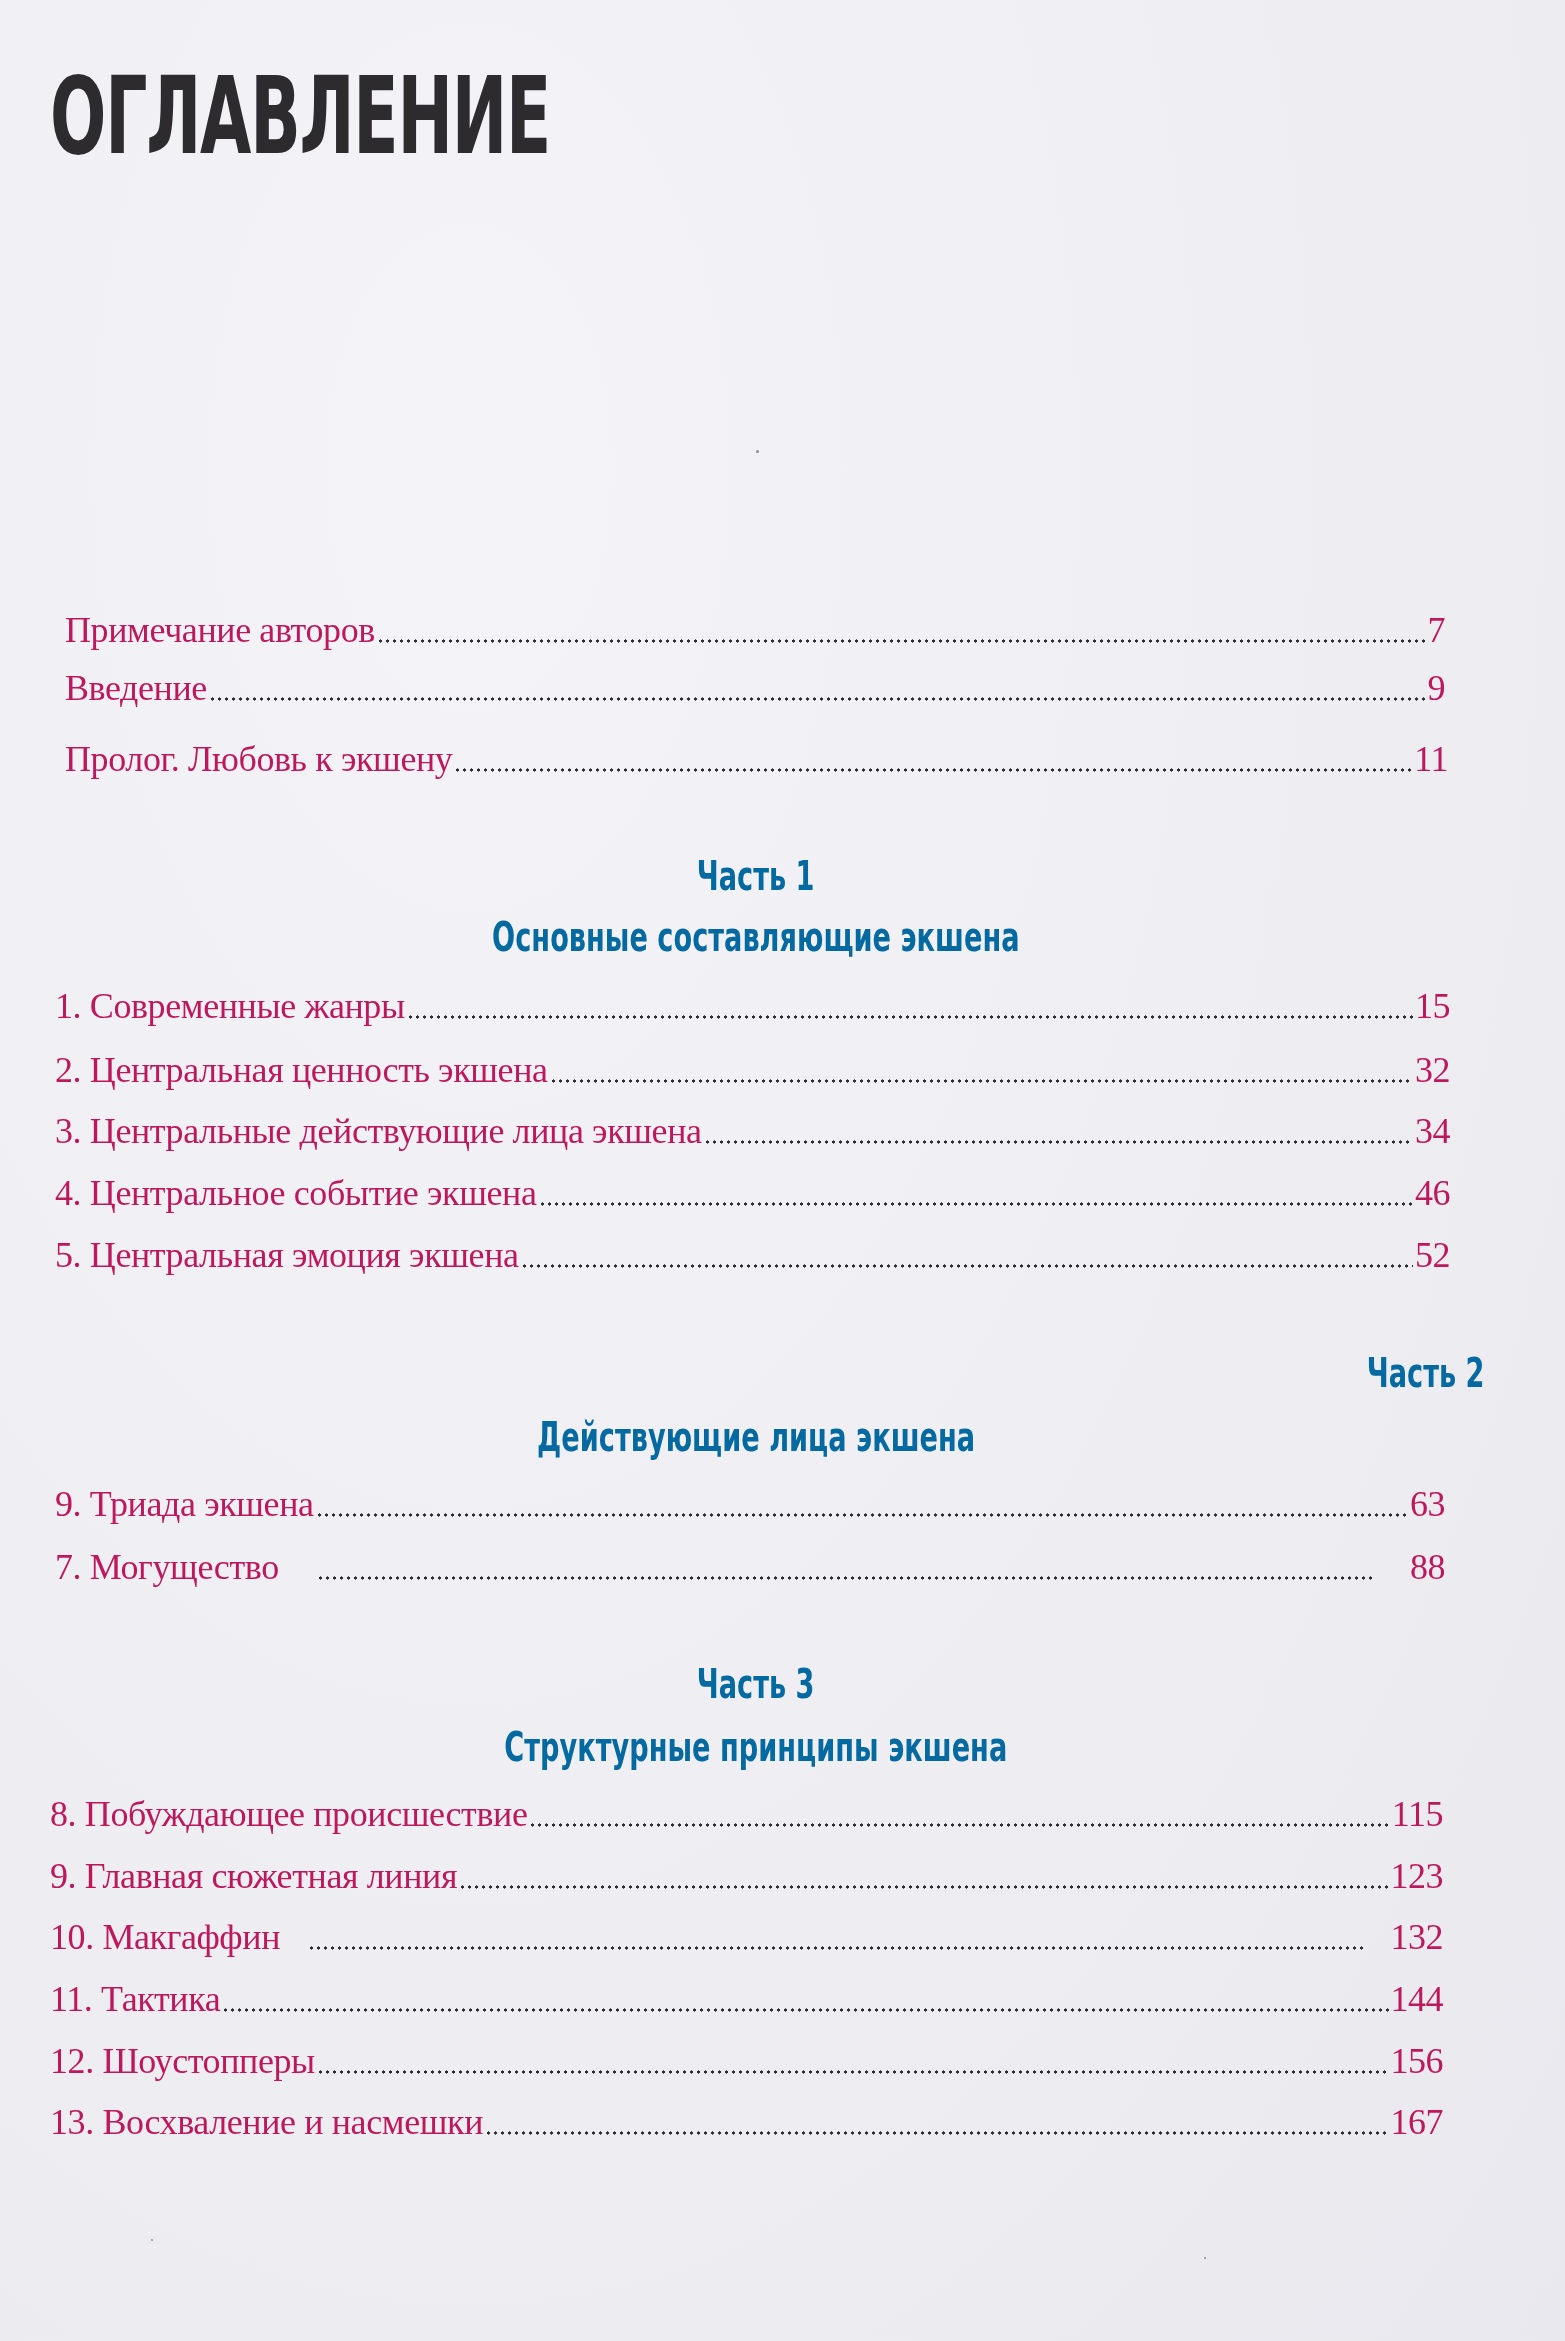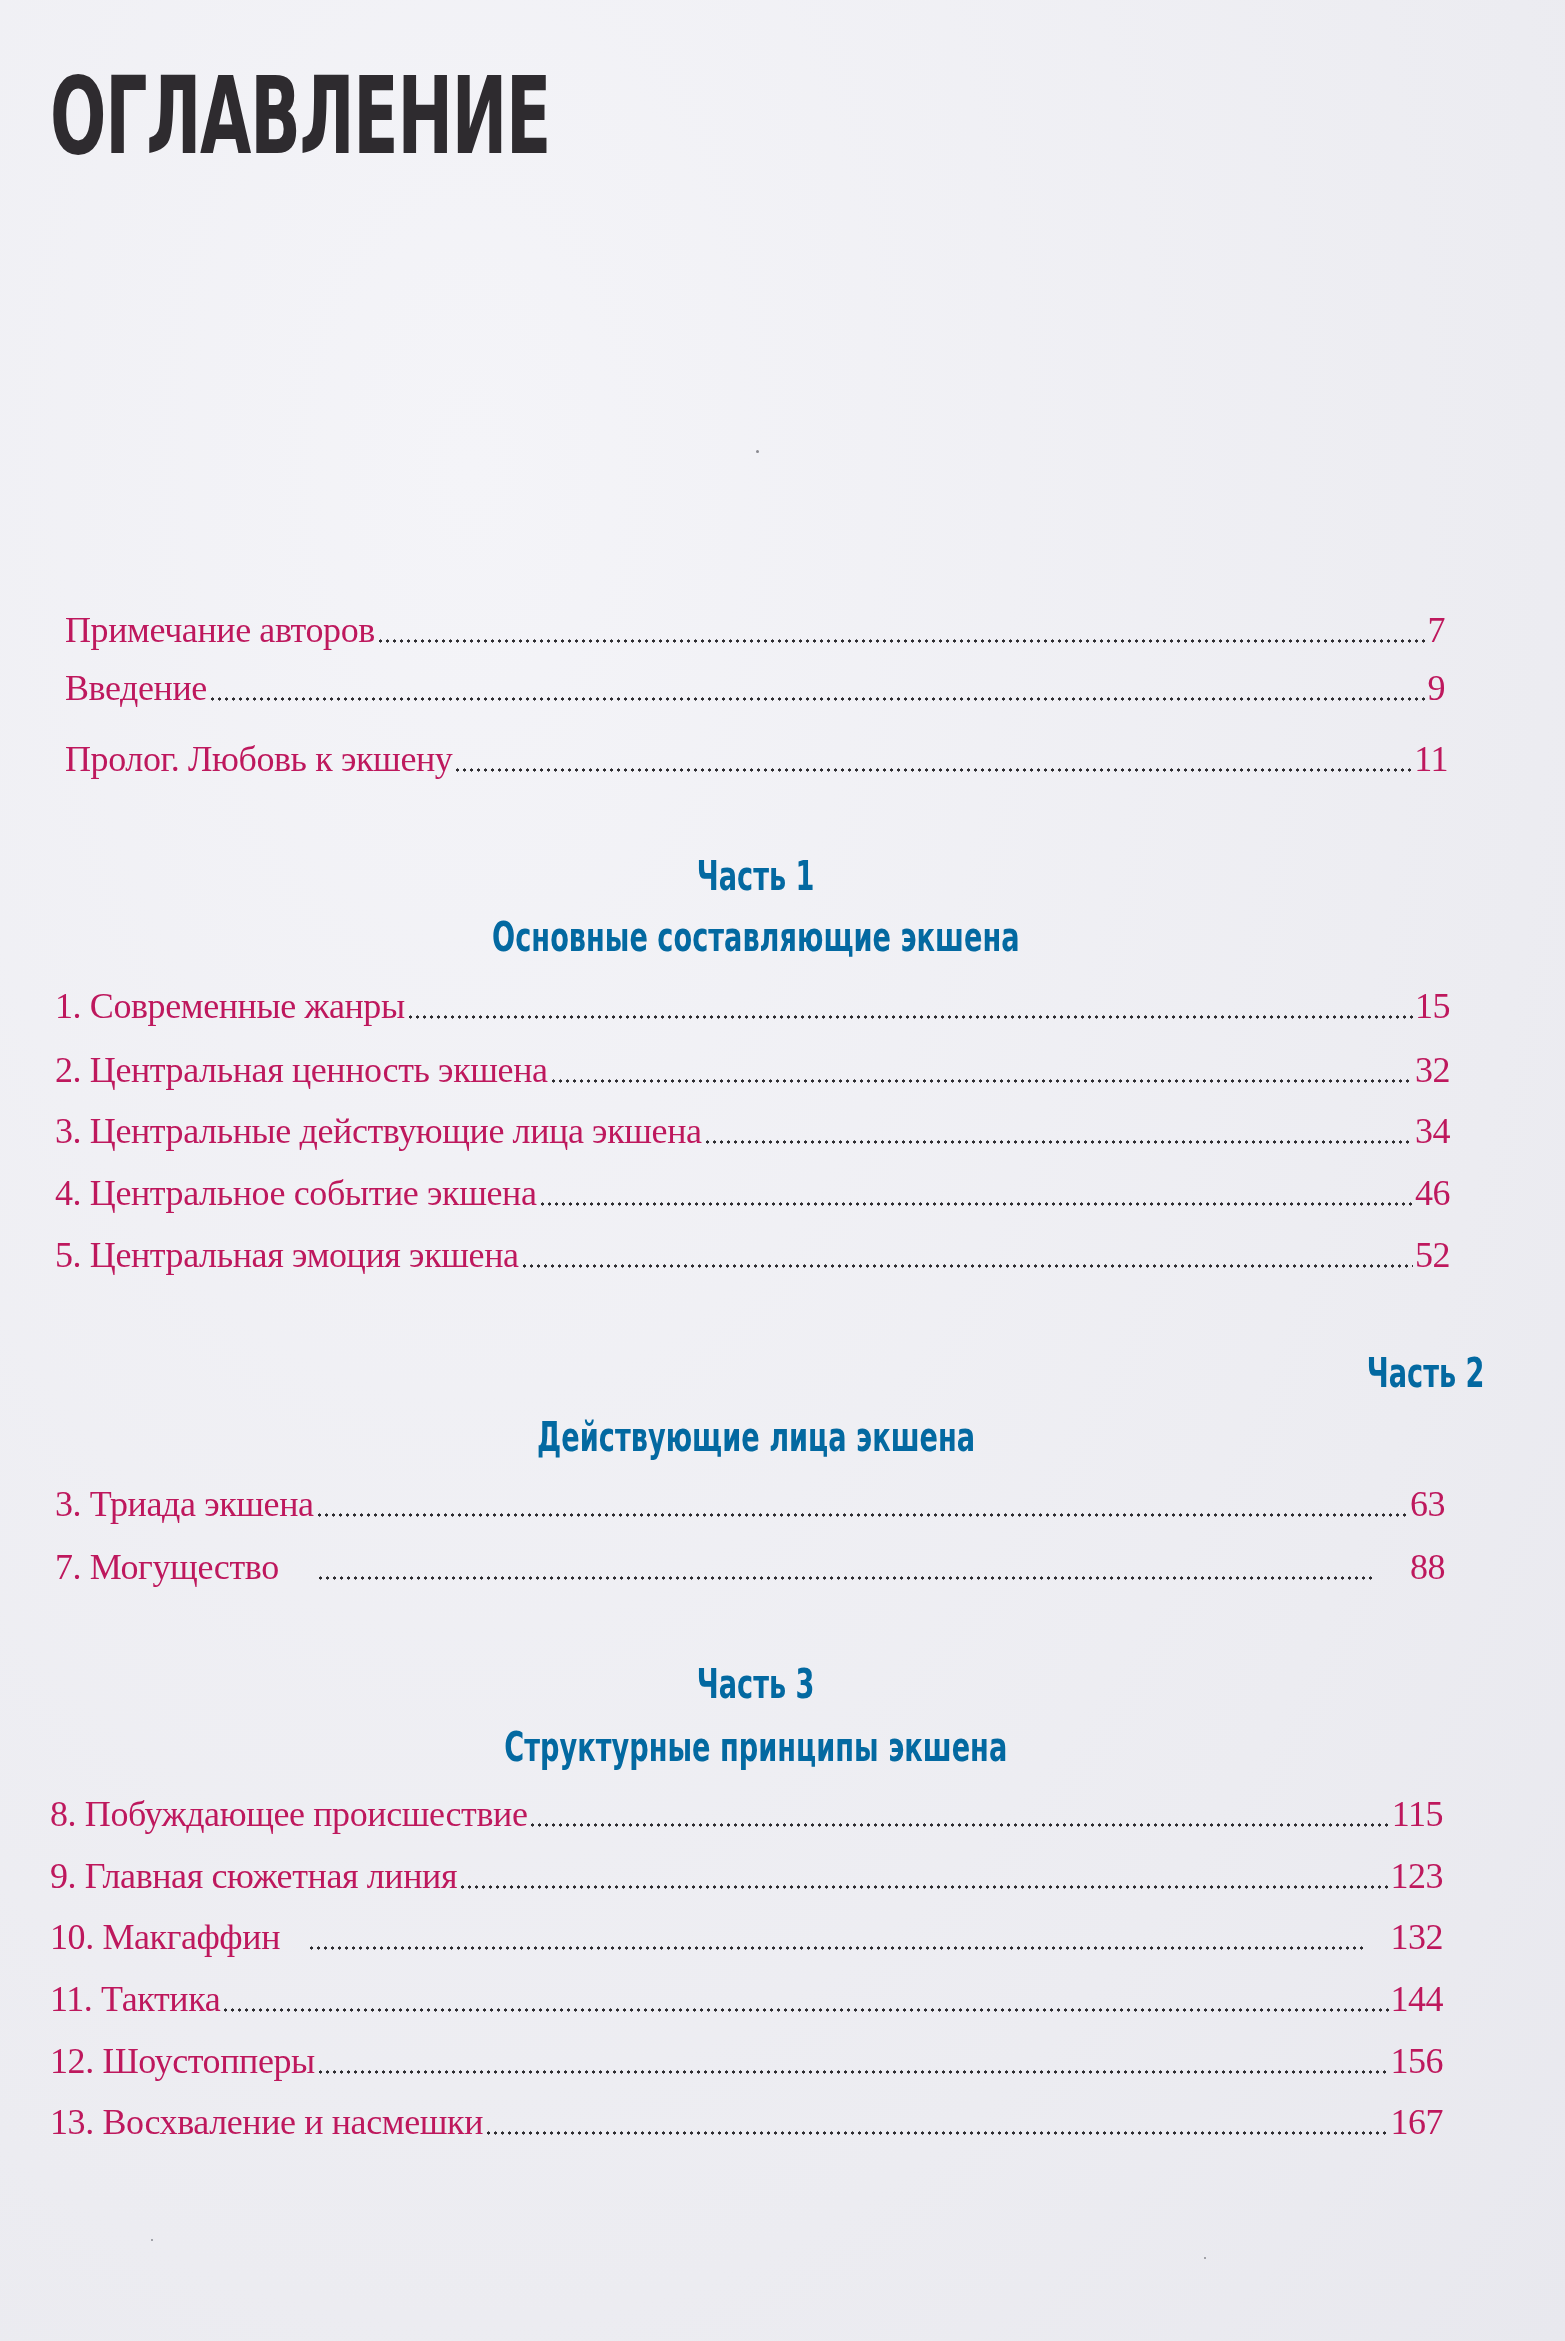--- a/index.html
+++ b/index.html
@@ -161,21 +161,21 @@
     </div>
 
     <div class="part-heading part-number" style="top:1351px;text-align:right;">
       <span class="condense">Часть 2</span>
     </div>
     <div class="part-heading part-title" style="top:1415px;">
       <span class="condense">Действующие лица экшена</span>
     </div>
 
     <div class="entry" style="left:55px; top:1481px; width:1390px;">
-      <span class="label">3. Триада экшена</span>
+      <span class="label">9. Триада экшена</span>
       <span class="leader"></span>
       <span class="pg">63</span>
     </div>
     <div class="entry" style="left:55px; top:1544px; width:1390px;gap:36px;">
       <span class="label">7. Могущество</span>
       <span class="leader"></span>
       <span class="pg">88</span>
     </div>
 
     <div class="part-heading part-number" style="top:1662px;">

